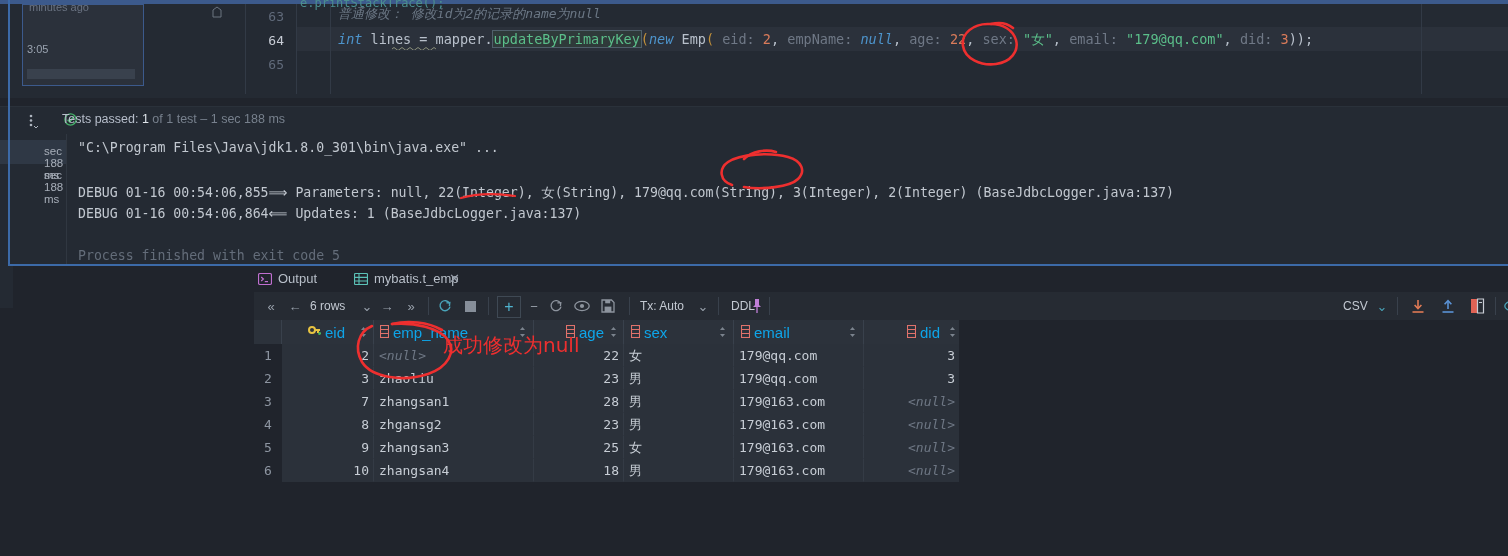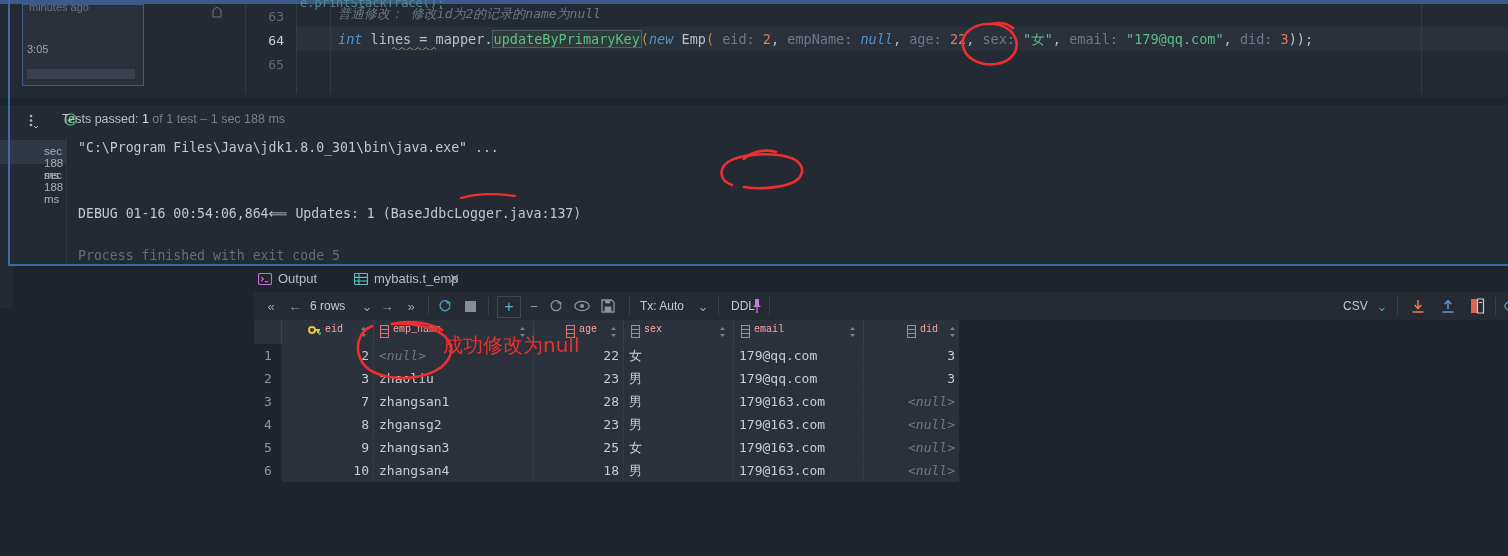--- a/index.html
+++ b/index.html
@@ -104,22 +104,22 @@
   #plus-box{position:absolute;top:4px;width:22px;height:20px;border:1px solid #3f4954;
     display:flex;align-items:center;justify-content:center;color:#4fb3cf;font-size:16px;}
   #tx-label{position:absolute;top:7px;font-size:12px;color:#c3c9d2;white-space:nowrap;}
   #ddl-label{position:absolute;top:7px;font-size:12px;color:#c3c9d2;}
   #csv-label{position:absolute;top:7px;font-size:12px;color:#c3c9d2;}
 
   
   #table{position:absolute;left:241px;top:54px;}
   #thead{position:absolute;left:0;top:0;height:24px;background:#2c323b;}
   .th{position:absolute;top:0;height:24px;border-right:1px solid #39414c;box-sizing:border-box;}
-  .th .tlbl{position:absolute;top:4px;font-size:10px;color:#fca5a5;
-    font-family:Liberation Mono, monospace;white-space:nowrap;}
+  .th .tlbl{position:absolute;top:4px;font-size:15px;color:#0ea5e9;
+    font-family:Liberation Sans, sans-serif;white-space:nowrap;}
   .th .sorter{position:absolute;top:7px;width:7px;height:10px;}
   .colico{position:absolute;top:5px;width:9px;height:13px;}
   #rownum-head{position:absolute;left:0;top:0;width:28px;height:24px;background:#2c323b;
     border-right:1px solid #39414c;box-sizing:border-box;}
 
   .trow{position:absolute;left:0;height:23px;}
   .trow .rn{position:absolute;left:0;width:28px;height:23px;text-align:center;
     font-size:13px;color:#8d95a1;font-family:"DejaVu Sans Mono",monospace;line-height:23px;}
   .cell{position:absolute;top:0;height:23px;box-sizing:border-box;
     border-right:1px solid #343b45;border-bottom:1px solid #2b313a;
@@ -216,20 +216,21 @@
       <span>sec 188 ms</span>
     </div>
     <div class="tt-row" style="top:30px;">
       <span>sec 188 ms</span>
     </div>
   </div>
   <div id="tree-divider"></div>
 
   <div id="out-lines" class="mono">
     <div class="oline" style="top:4px;">"C:\Program Files\Java\jdk1.8.0_301\bin\java.exe" ...</div>
+    <div class="oline" style="top:48px;">DEBUG 01-16 00:54:06,855⟹ Parameters: null, 22(Integer), 女(String), 179@qq.com(String), 3(Integer), 2(Integer) (BaseJdbcLogger.java:137)</div>
     <div class="oline" style="top:70px;">DEBUG 01-16 00:54:06,864⟸    Updates: 1 (BaseJdbcLogger.java:137)</div>
     <div class="oline dimtxt" style="top:112px;color:#646d7a;">Process finished with exit code 5</div>
   </div>
 </div>
 
 <div id="frame-left"></div>
 <div id="frame-bottom"></div>
 
 <div id="db-area">
 

